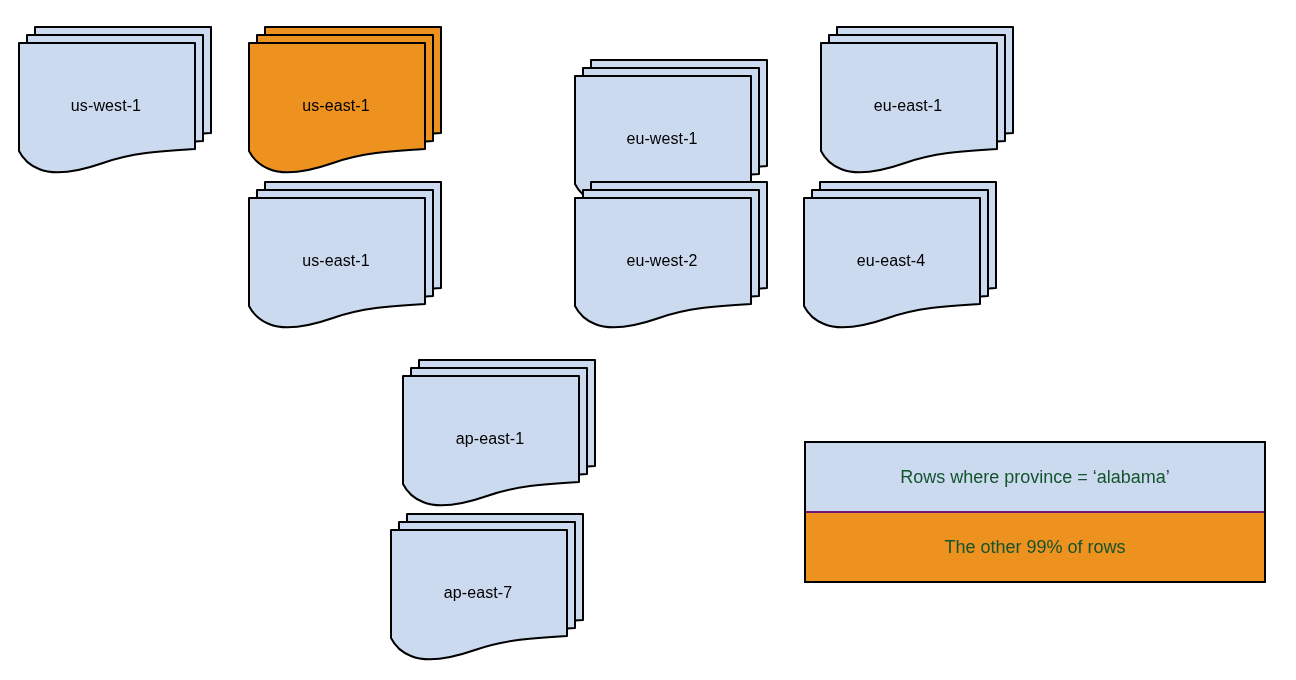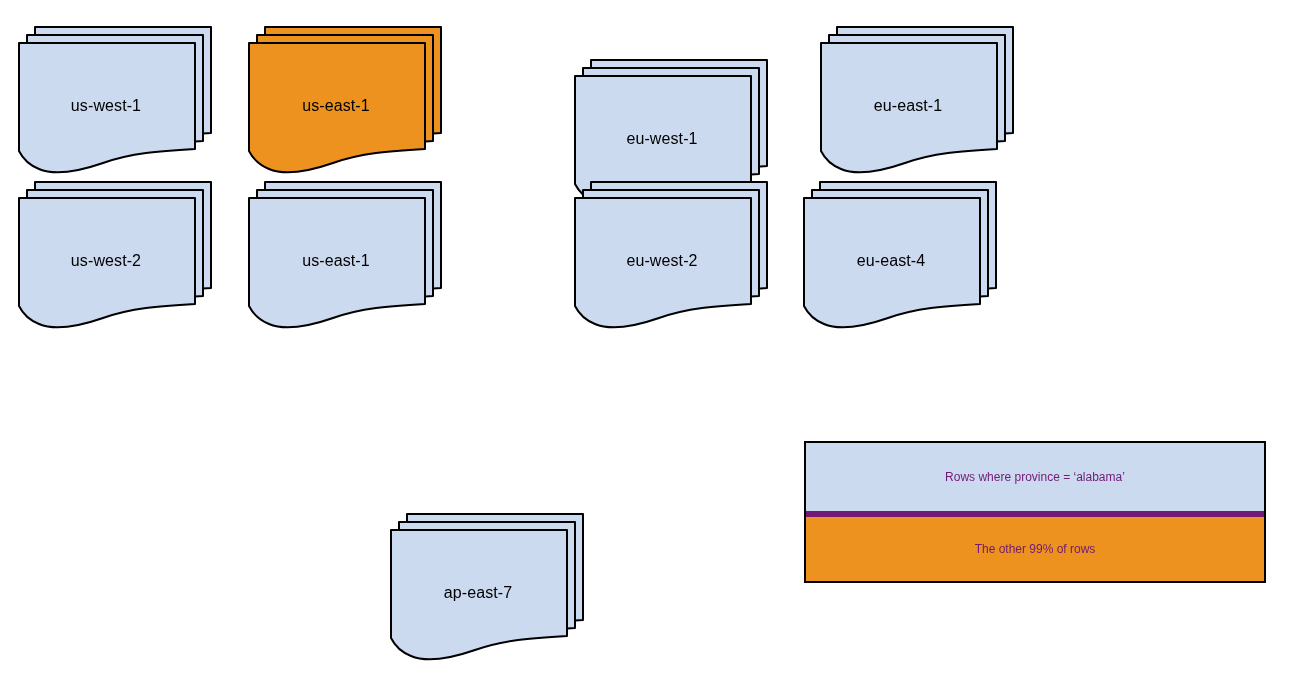--- a/index.html
+++ b/index.html
@@ -50,30 +50,30 @@
   .legend {
     position: absolute;
     box-sizing: border-box;
     border: 2px solid #000000;
   }
   .legend-row {
     box-sizing: border-box;
     display: flex;
     align-items: center;
     justify-content: center;
-    font-size: 12px;
-    color: #701a75;
+    font-size: 18px;
+    color: #14532d;
     white-space: nowrap;
   }
   .legend-row.blue {
     background: #ccdaf0;
   }
   .legend-row.orange {
     background: #ed921e;
-    border-top: 6px solid #701a75;
+    border-top: 2px solid #701a75;
   }
 </style>
 </head>
 <body>
 
 <div id="canvas">
     <div class="stack" style="left: 18px; top: 42px;">
       <svg width="196" height="148" viewBox="0 0 196 148" style="left: 0px; top: -16px;">
         <path d="M 17 1 L 193 1 L 193 107 C 157 109 129 111 101 121 C 75 130 51 133 37 127 C 27 123 21 117 17 109 Z" fill="#ccdaf0" stroke="#000000" stroke-width="2" stroke-linejoin="round"></path>
         <path d="M 9 9 L 185 9 L 185 115 C 149 117 121 119 93 129 C 67 138 43 141 29 135 C 19 131 13 125 9 117 Z" fill="#ccdaf0" stroke="#000000" stroke-width="2" stroke-linejoin="round"></path>
@@ -98,28 +98,20 @@
       <div class="stack-label">eu-west-1</div>
     </div>
     <div class="stack" style="left: 820px; top: 42px;">
       <svg width="196" height="148" viewBox="0 0 196 148" style="left: 0px; top: -16px;">
         <path d="M 17 1 L 193 1 L 193 107 C 157 109 129 111 101 121 C 75 130 51 133 37 127 C 27 123 21 117 17 109 Z" fill="#ccdaf0" stroke="#000000" stroke-width="2" stroke-linejoin="round"></path>
         <path d="M 9 9 L 185 9 L 185 115 C 149 117 121 119 93 129 C 67 138 43 141 29 135 C 19 131 13 125 9 117 Z" fill="#ccdaf0" stroke="#000000" stroke-width="2" stroke-linejoin="round"></path>
         <path d="M 1 17 L 177 17 L 177 123 C 141 125 113 127 85 137 C 59 146 35 149 21 143 C 11 139 5 133 1 125 Z" fill="#ccdaf0" stroke="#000000" stroke-width="2" stroke-linejoin="round"></path>
       </svg>
       <div class="stack-label">eu-east-1</div>
     </div>
-    <div class="stack" style="left: 18px; top: 197px;">
-      <svg width="196" height="148" viewBox="0 0 196 148" style="left: 0px; top: -16px;">
-        <path d="M 17 1 L 193 1 L 193 107 C 157 109 129 111 101 121 C 75 130 51 133 37 127 C 27 123 21 117 17 109 Z" fill="#ccdaf0" stroke="#000000" stroke-width="2" stroke-linejoin="round"></path>
-        <path d="M 9 9 L 185 9 L 185 115 C 149 117 121 119 93 129 C 67 138 43 141 29 135 C 19 131 13 125 9 117 Z" fill="#ccdaf0" stroke="#000000" stroke-width="2" stroke-linejoin="round"></path>
-        <path d="M 1 17 L 177 17 L 177 123 C 141 125 113 127 85 137 C 59 146 35 149 21 143 C 11 139 5 133 1 125 Z" fill="#ccdaf0" stroke="#000000" stroke-width="2" stroke-linejoin="round"></path>
-      </svg>
-      <div class="stack-label">us-west-2</div>
-    </div>
     <div class="stack" style="left: 248px; top: 197px;">
       <svg width="196" height="148" viewBox="0 0 196 148" style="left: 0px; top: -16px;">
         <path d="M 17 1 L 193 1 L 193 107 C 157 109 129 111 101 121 C 75 130 51 133 37 127 C 27 123 21 117 17 109 Z" fill="#ccdaf0" stroke="#000000" stroke-width="2" stroke-linejoin="round"></path>
         <path d="M 9 9 L 185 9 L 185 115 C 149 117 121 119 93 129 C 67 138 43 141 29 135 C 19 131 13 125 9 117 Z" fill="#ccdaf0" stroke="#000000" stroke-width="2" stroke-linejoin="round"></path>
         <path d="M 1 17 L 177 17 L 177 123 C 141 125 113 127 85 137 C 59 146 35 149 21 143 C 11 139 5 133 1 125 Z" fill="#ccdaf0" stroke="#000000" stroke-width="2" stroke-linejoin="round"></path>
       </svg>
       <div class="stack-label">us-east-1</div>
     </div>
     <div class="stack" style="left: 574px; top: 197px; text-align: center;">
       <svg width="196" height="148" viewBox="0 0 196 148" style="left: 0px; top: -16px;">
@@ -130,20 +122,28 @@
       <div class="stack-label">eu-west-2</div>
     </div>
     <div class="stack" style="left: 803px; top: 197px;">
       <svg width="196" height="148" viewBox="0 0 196 148" style="left: 0px; top: -16px;">
         <path d="M 17 1 L 193 1 L 193 107 C 157 109 129 111 101 121 C 75 130 51 133 37 127 C 27 123 21 117 17 109 Z" fill="#ccdaf0" stroke="#000000" stroke-width="2" stroke-linejoin="round"></path>
         <path d="M 9 9 L 185 9 L 185 115 C 149 117 121 119 93 129 C 67 138 43 141 29 135 C 19 131 13 125 9 117 Z" fill="#ccdaf0" stroke="#000000" stroke-width="2" stroke-linejoin="round"></path>
         <path d="M 1 17 L 177 17 L 177 123 C 141 125 113 127 85 137 C 59 146 35 149 21 143 C 11 139 5 133 1 125 Z" fill="#ccdaf0" stroke="#000000" stroke-width="2" stroke-linejoin="round"></path>
       </svg>
       <div class="stack-label">eu-east-4</div>
     </div>
+    <div class="stack" style="left: 402px; top: 375px;">
+      <svg width="196" height="148" viewBox="0 0 196 148" style="left: 0px; top: -16px;">
+        <path d="M 17 1 L 193 1 L 193 107 C 157 109 129 111 101 121 C 75 130 51 133 37 127 C 27 123 21 117 17 109 Z" fill="#ccdaf0" stroke="#000000" stroke-width="2" stroke-linejoin="round"></path>
+        <path d="M 9 9 L 185 9 L 185 115 C 149 117 121 119 93 129 C 67 138 43 141 29 135 C 19 131 13 125 9 117 Z" fill="#ccdaf0" stroke="#000000" stroke-width="2" stroke-linejoin="round"></path>
+        <path d="M 1 17 L 177 17 L 177 123 C 141 125 113 127 85 137 C 59 146 35 149 21 143 C 11 139 5 133 1 125 Z" fill="#ccdaf0" stroke="#000000" stroke-width="2" stroke-linejoin="round"></path>
+      </svg>
+      <div class="stack-label">ap-east-1</div>
+    </div>
     <div class="stack" style="left: 390px; top: 529px;">
       <svg width="196" height="148" viewBox="0 0 196 148" style="left: 0px; top: -16px;">
         <path d="M 17 1 L 193 1 L 193 107 C 157 109 129 111 101 121 C 75 130 51 133 37 127 C 27 123 21 117 17 109 Z" fill="#ccdaf0" stroke="#000000" stroke-width="2" stroke-linejoin="round"></path>
         <path d="M 9 9 L 185 9 L 185 115 C 149 117 121 119 93 129 C 67 138 43 141 29 135 C 19 131 13 125 9 117 Z" fill="#ccdaf0" stroke="#000000" stroke-width="2" stroke-linejoin="round"></path>
         <path d="M 1 17 L 177 17 L 177 123 C 141 125 113 127 85 137 C 59 146 35 149 21 143 C 11 139 5 133 1 125 Z" fill="#ccdaf0" stroke="#000000" stroke-width="2" stroke-linejoin="round"></path>
       </svg>
       <div class="stack-label">ap-east-7</div>
     </div>
     <div class="legend" style="left: 804px; top: 441px; width: 462px; height: 142px;">
       <div class="legend-row blue" style="height: 68px;">Rows where province = ‘alabama’</div>

